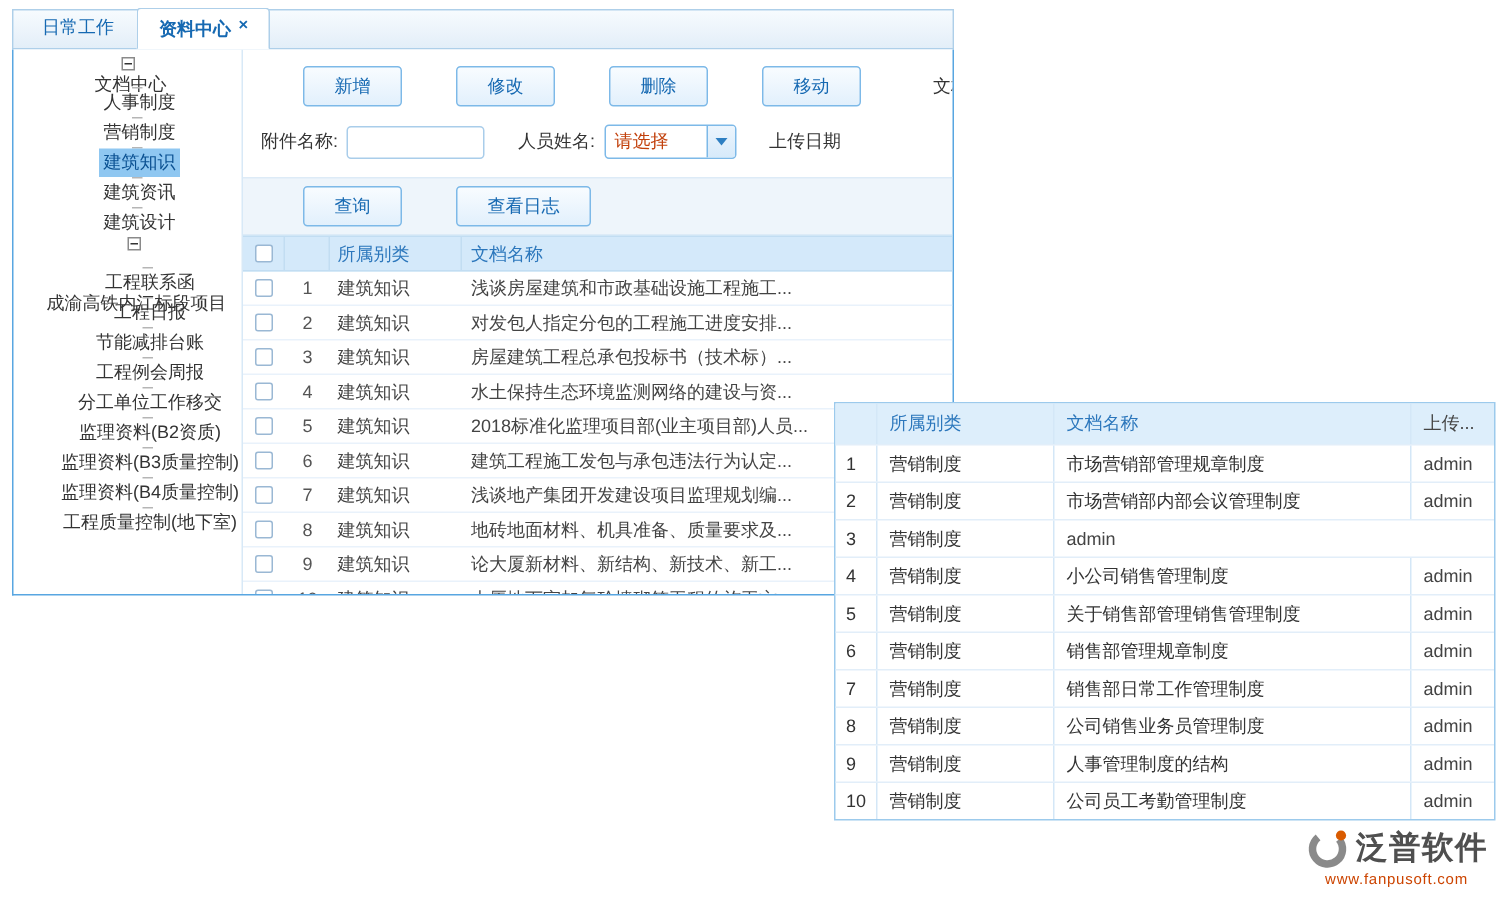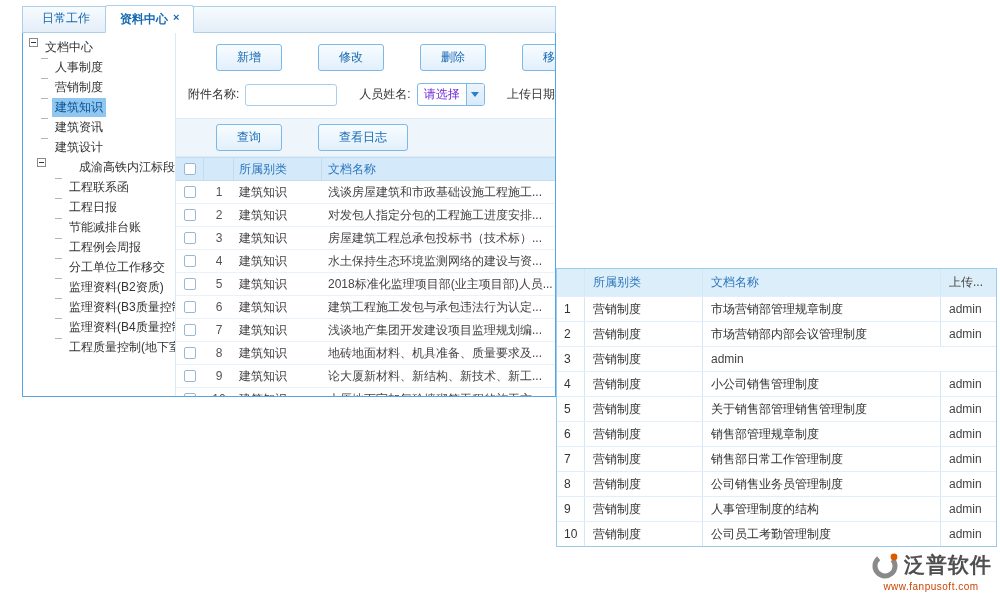--- a/index.html
+++ b/index.html
@@ -1,34 +1,34 @@
 <!DOCTYPE html>
 <html><head>
 <meta charset="utf-8">
 <style>
   * { margin:0; padding:0; box-sizing:border-box; }
   html,body { width:1000px; height:600px; background:#ffffff; overflow:hidden;
     font-family:"Liberation Sans","DejaVu Sans",sans-serif; font-size:12px; color:#333; }
 
   
-  .window { position:absolute; left:22px; top:6px; width:534px; }
+  .window { position:absolute; left:8px; top:6px; width:628px; }
   .tabbar { height:27px; background:linear-gradient(#f7fbfe,#e3eef8);
     border:1px solid #aecfe9; display:flex; align-items:flex-end; padding-left:4px; }
   .tab { padding:5px 14px 4px 14px; color:#1669b2; cursor:default; margin-top:2px;
     border:1px solid transparent; white-space:nowrap; }
   .tab.active { background:#fff; border:1px solid #aecfe9; border-bottom-color:#fff;
     border-radius:3px 3px 0 0; margin-bottom:-1px; font-weight:bold; position:relative; z-index:2; }
   .tab .close { margin-left:5px; font-weight:bold; color:#1669b2; font-size:11px; vertical-align:top; }
 
   .winbody { border:1px solid #58a6e1; border-top:none; height:364px; display:flex;
     background:#fff; overflow:hidden; }
 
   
   .sidebar { width:153px; flex:none; border-right:1px solid #d8e9f7; padding:5px 2px 0 4px; overflow:hidden; }
-  .tree-item { height:20px; display:flex; align-items:flex-start; white-space:nowrap; cursor:default; }
+  .tree-item { height:20px; display:flex; align-items:center; white-space:nowrap; cursor:default;flex-direction:column; }
   .tree-item .lbl { padding:1px 3px; }
   .tree-item.lv0 { padding-left:2px; }
   .tree-item.lv1 { padding-left:14px; }
   .tree-item.lv1.expandable { padding-left:10px;gap:26px; }
   .tree-item.lv2 { padding-left:28px; }
   .tree-item.selected .lbl { background:#8fc7f1; color:#0b5192; }
   .dash { width:7px; height:0; border-top:1px solid #b5b5b5; margin-right:4px; flex:none; }
   .box-icon { width:9px; height:9px; border:1px solid #8a8a8a; background:#fff; margin-right:4px;
     display:inline-flex; align-items:center; justify-content:center; flex:none; }
   .box-icon .minus { width:5px; height:1px; background:#333; }
@@ -38,21 +38,21 @@
   .row1 { display:flex; align-items:center; padding:11px 0 0 12px; white-space:nowrap; }
   .row2 { display:flex; align-items:center; padding:12px 0 0 12px; white-space:nowrap; }
   .row3 { display:flex; align-items:center; gap:8px; margin-top:12px; padding:5px 12px;
     background:#eef5fb; border-top:1px solid #ddebf7; border-bottom:1px solid #ddebf7; }
 
   .btn { display:inline-block; padding:4px 20px; background:linear-gradient(#f8fcff,#e2f0fc);
     border:1px solid #7db9e8; border-radius:3px; color:#1669b2; cursor:pointer; white-space:nowrap;margin-left:28px; }
   .lbl-txt { color:#333; }
   .sel { display:inline-flex; align-items:center; width:88px; height:23px;
     border:1px solid #7db9e8; border-radius:3px; background:#fff; overflow:hidden; cursor:pointer; }
-  .sel .val { flex:1; padding:0 6px; color:#6d28d9; }
+  .sel .val { flex:1; padding:0 6px; color:#c2410c; }
   .sel .caret-box { width:19px; align-self:stretch; border-left:1px solid #7db9e8;
     background:linear-gradient(#ecf5fd,#d7eafa); display:flex; align-items:center; justify-content:center; }
   .caret { width:0; height:0; border-left:4px solid transparent; border-right:4px solid transparent;
     border-top:5px solid #2e7fc2; }
   .txt-input { width:92px; height:22px; border:1px solid #a9cdea; border-radius:3px; padding:0 4px;
     font-family:inherit; font-size:12px; }
 
   
   .lt-head { display:flex; height:24px; background:#d4e9fa; color:#2c77bc; align-items:stretch;
     border-top:1px solid #c2ddf2; border-bottom:1px solid #c2ddf2; }

